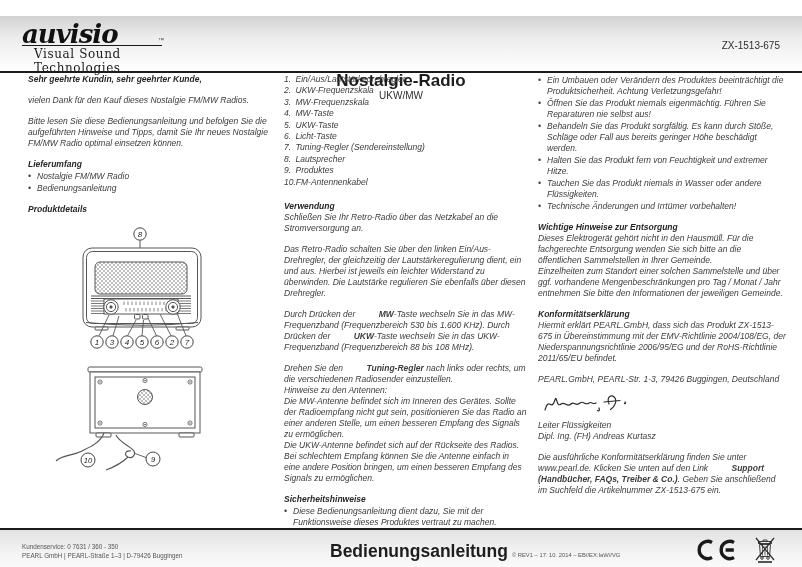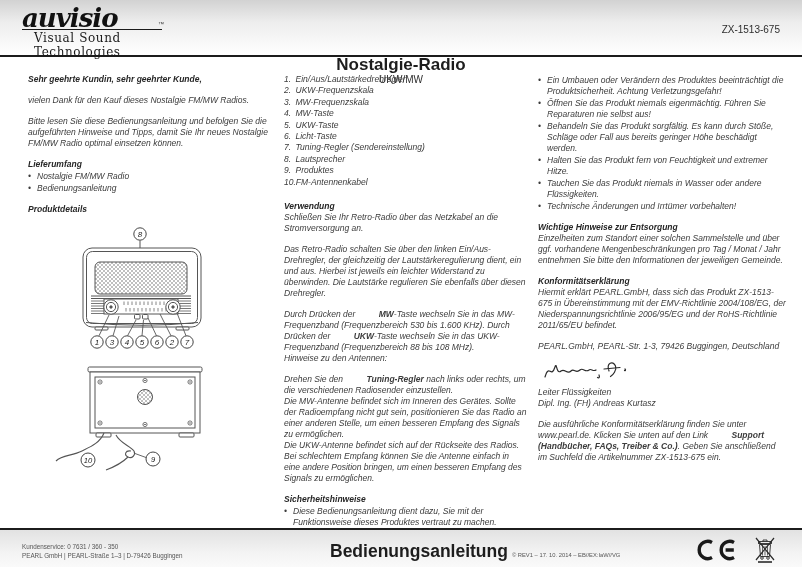--- a/index.html
+++ b/index.html
@@ -1,19 +1,19 @@
 <!DOCTYPE html>
 <html><head>
 <meta charset="utf-8">
 <style>
   html,body{margin:0;padding:0;background:#fff;}
   .page{position:relative;width:802px;height:567px;background:#fff;overflow:hidden;
         font-family:"Liberation Sans","DejaVu Sans",sans-serif;color:#3c3c3c;}
   
-  header{position:absolute;top:0;left:0;right:0;height:55px;
+  header{position:absolute;top:16px;left:0;right:0;height:55px;
          background:linear-gradient(180deg,#d2d2d2 0%,#ededed 40%,#ffffff 100%);
          border-bottom:2px solid #1c1c1c;}
   .logo-block{position:absolute;left:22px;top:5px;width:150px;}
   .logo-script{font-family:"DejaVu Serif","Liberation Serif",serif;font-style:italic;
                font-weight:bold;font-size:26px;color:#111;line-height:26px;letter-spacing:-1px;}
   .logo-rule{border-bottom:1.5px solid #1a1a1a;margin-top:-2px;width:140px;position:relative;}
   .tm{position:absolute;right:-2px;top:-8px;font-size:6px;font-style:normal;letter-spacing:0;}
   .logo-tag{font-family:"DejaVu Serif","Liberation Serif",serif;font-size:12px;color:#1a1a1a;
             letter-spacing:0.6px;margin-top:1px;padding-left:12px;}
   .title-block{position:absolute;left:0;right:0;top:12px;text-align:center;}
@@ -221,22 +221,22 @@
       <div class="prow">
           <span class="pnum">10.</span>
           <span>FM-Antennenkabel</span>
         </div>
     </div>
 
     <div class="h mt2">Verwendung</div>
     <div class="para">Schließen Sie Ihr Retro-Radio über das Netzkabel an die Stromversorgung an.</div>
     <div class="para mt">Das Retro-Radio schalten Sie über den linken Ein/Aus-Drehregler, der gleichzeitig der Lautstärkeregulierung dient, ein und aus. Hierbei ist jeweils ein leichter Widerstand zu überwinden. Die Lautstärke regulieren Sie ebenfalls über diesen Drehregler.</div>
     <div class="para mt"><span>Durch Drücken der </span><span class="b">MW</span><span>-Taste wechseln Sie in das MW-Frequenzband (Frequenzbereich 530 bis 1.600 KHz). Durch Drücken der </span><span class="b">UKW</span><span>-Taste wechseln Sie in das UKW-Frequenzband (Frequenzbereich 88 bis 108 MHz).</span></div>
+    <div class="para mt"><span>Drehen Sie den </span><span class="b">Tuning-Regler</span><span> nach links oder rechts, um die verschiedenen Radiosender einzustellen.</span></div>
     <div class="para">Hinweise zu den Antennen:</div>
-    <div class="para mt"><span>Drehen Sie den </span><span class="b">Tuning-Regler</span><span> nach links oder rechts, um die verschiedenen Radiosender einzustellen.</span></div>
     <div class="para">Die MW-Antenne befindet sich im Inneren des Gerätes. Sollte der Radioempfang nicht gut sein, positionieren Sie das Radio an einer anderen Stelle, um einen besseren Empfang des Signals zu ermöglichen.</div>
     <div class="para">Die UKW-Antenne befindet sich auf der Rückseite des Radios. Bei schlechtem Empfang können Sie die Antenne einfach in eine andere Position bringen, um einen besseren Empfang des Signals zu ermöglichen.</div>
 
     <div class="h mt">Sicherheitshinweise</div>
     <div class="brow">
       <span class="blt">•</span>
       <span class="btxt">Diese Bedienungsanleitung dient dazu, Sie mit der Funktionsweise dieses Produktes vertraut zu machen. Bewahren Sie diese Anleitung daher stets gut auf, damit Sie jederzeit darauf zugreifen können.</span>
     </div>
   </section>
 
@@ -260,20 +260,21 @@
     <div class="brow">
         <span class="blt">•</span>
         <span class="btxt">Tauchen Sie das Produkt niemals in Wasser oder andere Flüssigkeiten.</span>
       </div>
     <div class="brow">
         <span class="blt">•</span>
         <span class="btxt">Technische Änderungen und Irrtümer vorbehalten!</span>
       </div>
 
     <div class="h mt">Wichtige Hinweise zur Entsorgung</div>
+    <div class="para">Dieses Elektrogerät gehört nicht in den Hausmüll. Für die fachgerechte Entsorgung wenden Sie sich bitte an die öffentlichen Sammelstellen in Ihrer Gemeinde.</div>
     <div class="para">Einzelheiten zum Standort einer solchen Sammelstelle und über ggf. vorhandene Mengenbeschränkungen pro Tag / Monat / Jahr entnehmen Sie bitte den Informationen der jeweiligen Gemeinde.</div>
 
     <div class="h mt">Konformitätserklärung</div>
     <div class="para">Hiermit erklärt PEARL.GmbH, dass sich das Produkt ZX-1513-675 in Übereinstimmung mit der EMV-Richtlinie 2004/108/EG, der Niederspannungsrichtlinie 2006/95/EG und der RoHS-Richtlinie 2011/65/EU befindet.</div>
     <div class="para mt">PEARL.GmbH, PEARL-Str. 1-3, 79426 Buggingen, Deutschland</div>
 
     <div class="signature">
       <svg width="92" height="26" viewBox="0 0 92 26">
         <path d="M5,21 C9,7 11,23 15,11 C17,5 16,19 21,15 C25,12 27,19 31,15 C34,12 36,18 40,14 C43,11 45,17 49,14 C51,12 53,16 56,14 M59,19 C60,21 59,22.5 57.5,21.5 M69,15 C66,7 73,4 75.5,10 C77,14 73,19 70.5,20.5 M64,13 L80,11.5 M85,13 C86,14 85.5,15 84.5,14.5" stroke="#2a2a2a" stroke-width="1.2" fill="none" stroke-linecap="round"></path>
       </svg>

